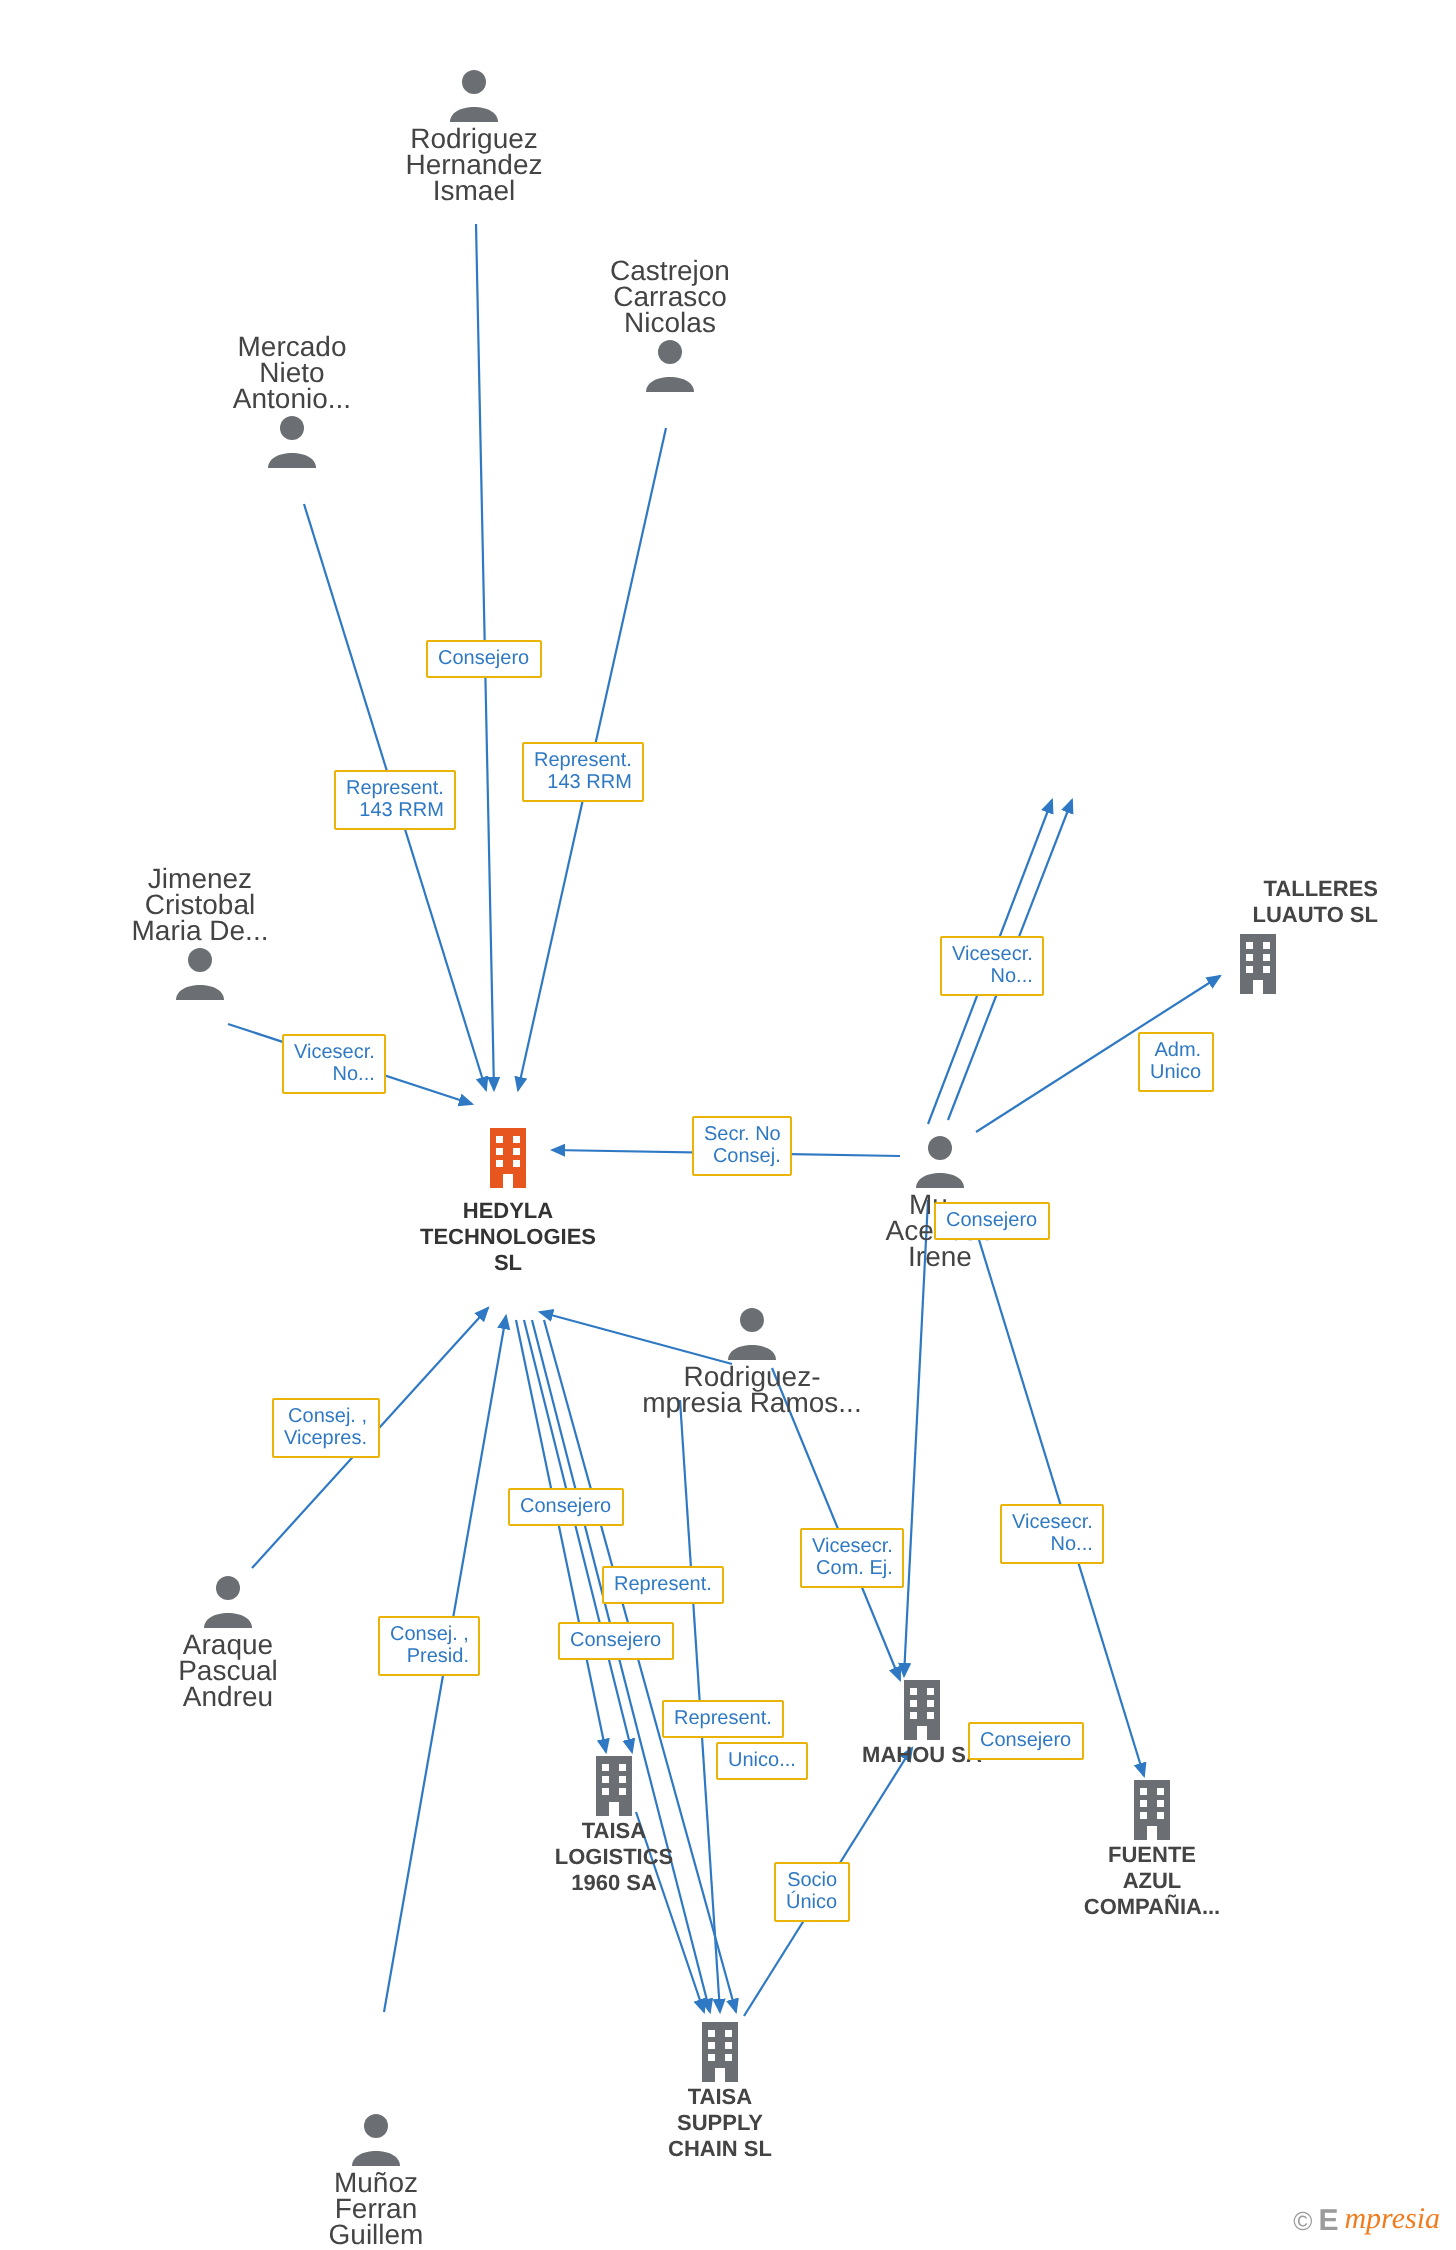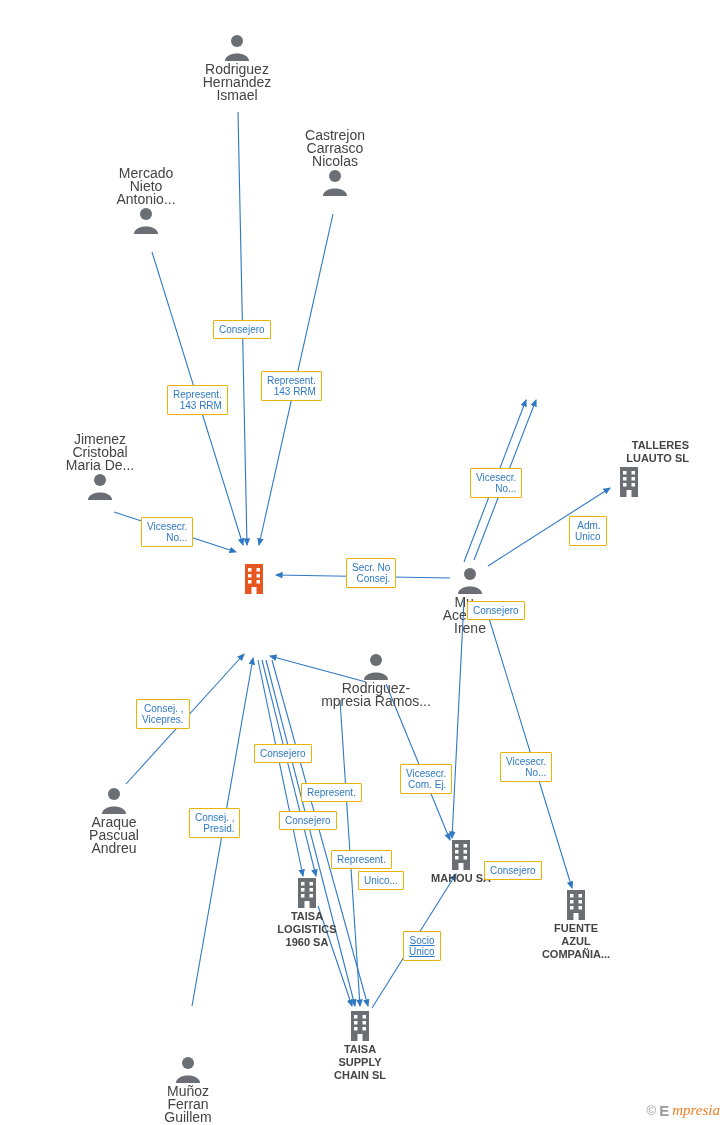--- a/index.html
+++ b/index.html
@@ -248,20 +248,23 @@
           <rect x="7" y="6" width="3.5" height="3.5"></rect>
             <rect x="15.5" y="6" width="3.5" height="3.5"></rect>
           <rect x="7" y="12" width="3.5" height="3.5"></rect>
             <rect x="15.5" y="12" width="3.5" height="3.5"></rect>
           <rect x="7" y="18" width="3.5" height="3.5"></rect>
             <rect x="15.5" y="18" width="3.5" height="3.5"></rect>
           <rect x="10.5" y="25" width="5" height="7"></rect>
         </g>
       </svg>
     </span>
+    <span class="label">HEDYLA
+TECHNOLOGIES
+SL</span>
   </div>
 
 
   <div class="node company" style="left:629px; top:437px;text-align:right;">
     <span class="label">TALLERES
 LUAUTO  SL</span>
     <span class="glyph">
       <svg width="26" height="32" viewBox="0 0 26 32">
         <rect x="4" y="2" width="18" height="30" fill="#6b6f73"></rect>
         <g fill="#ffffff">
@@ -376,21 +379,21 @@
   <div class="edge-label" style="left:279px; top:811px;">Consejero</div>
   <div class="edge-label" style="left:189px; top:808px;">Consej. ,
 Presid.</div>
   <div class="edge-label" style="left:400px; top:764px;">Vicesecr.
 Com. Ej.</div>
   <div class="edge-label" style="left:500px; top:752px;">Vicesecr.
 No...</div>
   <div class="edge-label" style="left:331px; top:850px;">Represent.</div>
   <div class="edge-label" style="left:358px; top:871px;">Unico...</div>
   <div class="edge-label" style="left:484px; top:861px;">Consejero</div>
-  <div class="edge-label" style="left:403px; top:931px;text-decoration:underline;">Socio
+  <div class="edge-label" style="left:387px; top:931px;">Socio
 Único</div>
 
   <div class="watermark">
     <span class="c">©</span>
     <span class="e">E</span>
     <span>mpresia</span>
   </div>
 
 </div>
 

